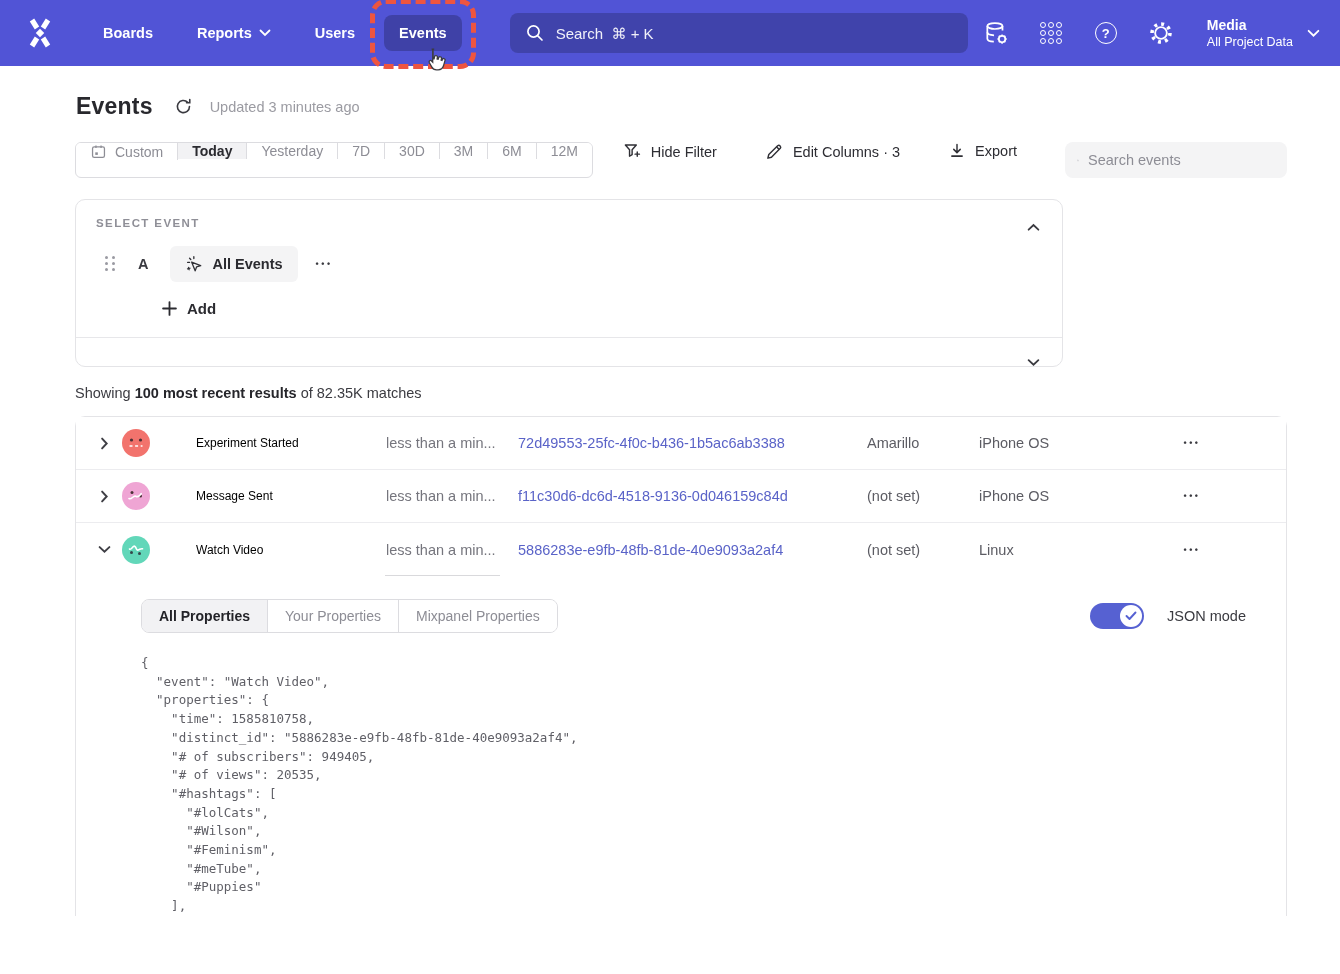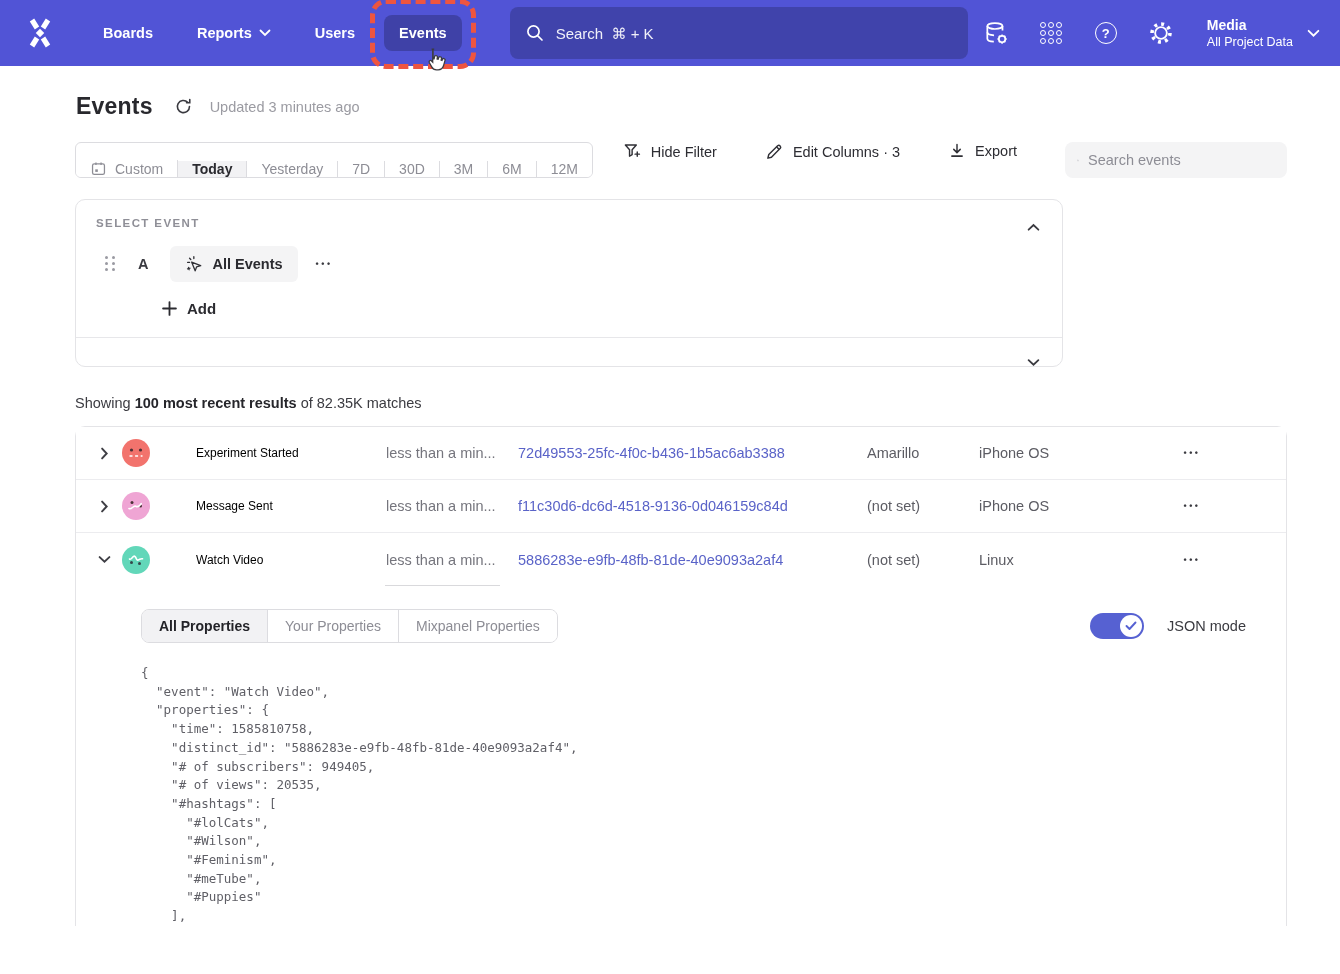--- a/index.html
+++ b/index.html
@@ -10,42 +10,42 @@
   
   .topnav { height:66px; background:#5154d6; display:flex; align-items:center; padding:0 20px 0 22px; position:relative; }
   .logo { width:36px; height:36px; display:flex; align-items:center; justify-content:center; margin-right:30px; cursor:pointer; }
   .nav-items { display:flex; align-items:center; gap:14px; }
   .nav-item { color:#fff; font-size:14.5px; font-weight:600; padding:10px 15px; border-radius:8px; text-decoration:none; display:flex; align-items:center; gap:7px; cursor:pointer; }
   .events-wrap { position:relative; }
   .nav-item.active { background:rgba(0,0,0,0.22); }
   .annotation-box { position:absolute; left:-14px; top:-16px; right:-14px; bottom:-18px;
       border:5px dashed #ee5540; border-radius:16px; pointer-events:none; }
   .cursor-glyph { position:absolute; left:50%; top:32px; pointer-events:none; }
-  .nav-search { margin-left:48px; width:458px; height:52px; background:rgba(0,0,0,0.2); border-radius:8px;
+  .nav-search { margin-left:48px; width:458px; height:40px; background:rgba(0,0,0,0.2); border-radius:8px;
       display:flex; align-items:center; padding:0 16px; gap:12px; }
   .nav-search input { flex:1; background:transparent; border:none; outline:none; color:#fff; font-size:15px; font-family:"Liberation Sans",sans-serif; }
   .nav-search input::placeholder { color:rgba(255,255,255,0.92); }
   .nav-right { margin-left:auto; display:flex; align-items:center; gap:29px; }
   .nav-icon-btn { width:26px; height:26px; display:flex; align-items:center; justify-content:center; cursor:pointer; }
   .grid-icon { display:grid; grid-template-columns:repeat(3,6px); grid-template-rows:repeat(3,6px); gap:2px; }
   .grid-icon span { width:6px; height:6px; border:1.5px solid #fff; border-radius:50%; }
   .help-icon { width:22px; height:22px; border:1.6px solid #fff; border-radius:50%; color:#fff; font-size:13px; font-weight:700; display:flex; align-items:center; justify-content:center; }
   .project-switch { display:flex; align-items:center; gap:14px; cursor:pointer; margin-left:4px; }
   .project-name { color:#fff; font-size:14px; font-weight:700; line-height:18px; }
   .project-scope { color:#fff; font-size:12.5px; line-height:16px; }
 
   
   .page { padding:27px 0 0 75px; width:1287px; }
   .title-row { display:flex; align-items:center; gap:17px; padding-left:1px; }
   .page-title { font-size:23px; font-weight:700; color:#28282d; letter-spacing:0.2px; }
   .updated-text { color:#9b9ba2; font-size:14.5px; }
   .refresh-btn { cursor:pointer; display:flex; margin-left:4px; }
 
   .controls-row { margin-top:22px; display:flex; align-items:center; width:1212px; }
-  .seg-control { display:flex; align-items:flex-end; height:36px; border:1px solid #dcdce0; border-radius:6px; overflow:hidden; background:#fff; }
+  .seg-control { display:flex; align-items:flex-start; height:36px; border:1px solid #dcdce0; border-radius:6px; overflow:hidden; background:#fff; }
   .seg { display:flex; align-items:center; gap:8px; padding:0 14px; font-size:14px; font-weight:500; color:#8d8d95; border-right:1px solid #dcdce0; cursor:pointer; background:#fff; white-space:nowrap; }
   .seg:last-child { border-right:none; }
   .seg.selected { background:#f2f2f4; color:#2b2b30; font-weight:600; }
   .toolbar { display:flex; align-items:flex-start; margin-left:auto; gap:48px; }
   .tool-btn { display:flex; align-items:center; gap:9px; font-size:14.5px; font-weight:500; color:#2d2d33; cursor:pointer; white-space:nowrap; }
   .mini-search { width:222px; height:36px; background:#f4f4f5; border-radius:8px; display:flex; align-items:center; gap:9px; padding:0 12px; }
   .mini-search input { flex:1; border:none; outline:none; background:transparent; font-size:14.5px; color:#3a3a40; font-family:"Liberation Sans",sans-serif; }
   .mini-search input::placeholder { color:#8d8d95; }
 
   
@@ -58,21 +58,21 @@
   .drag-handle span { width:3.2px; height:3.2px; border-radius:50%; background:#9a9aa2; }
   .clause-letter { font-size:14.5px; font-weight:600; color:#3a3a40; margin-right:22px; }
   .event-pill { display:flex; align-items:center; gap:8px; background:#f4f4f5; border-radius:6px; height:36px; padding:0 15px; font-size:14.5px; font-weight:600; color:#2b2b30; cursor:pointer; }
   .more-dots { font-size:9px; letter-spacing:2.5px; font-weight:700; color:#3a3a40; margin-left:18px; cursor:pointer; }
   .add-row { display:flex; align-items:center; gap:10px; margin:18px 0 4px 66px; cursor:pointer; }
   .add-label { font-size:15px; font-weight:600; color:#2b2b30; }
   .qb-divider { border-top:1px solid #e7e7ea; }
   .filters-section { padding:14px 20px; position:relative; }
 
   
-  .results-line { margin-top:28px; font-size:14.5px; color:#3b3b41; }
+  .results-line { margin-top:18px; font-size:14.5px; color:#3b3b41; }
   .results-line b { color:#26262b; }
 
   
   .table-card { margin-top:15px; width:1212px; border:1px solid #e4e4e7; border-radius:10px 10px 0 0; border-bottom:none; }
   .tgrid { display:grid; grid-template-columns:46px 56px 190px 132px 349px 112px 137px 1fr; align-items:center; }
   .thead { height:44px; background:#f8f8f9; border-bottom:1px solid #e7e7ea; border-radius:10px 10px 0 0; }
   .th { font-size:14.5px; font-weight:500; color:#54545b; padding-left:18px; }
   .trow { height:53px; border-bottom:1px solid #ececef; background:#fff; }
   .trow.expanded { border-bottom:none; }
   .td { font-size:14.5px; padding-left:18px; white-space:nowrap; overflow:hidden; }

